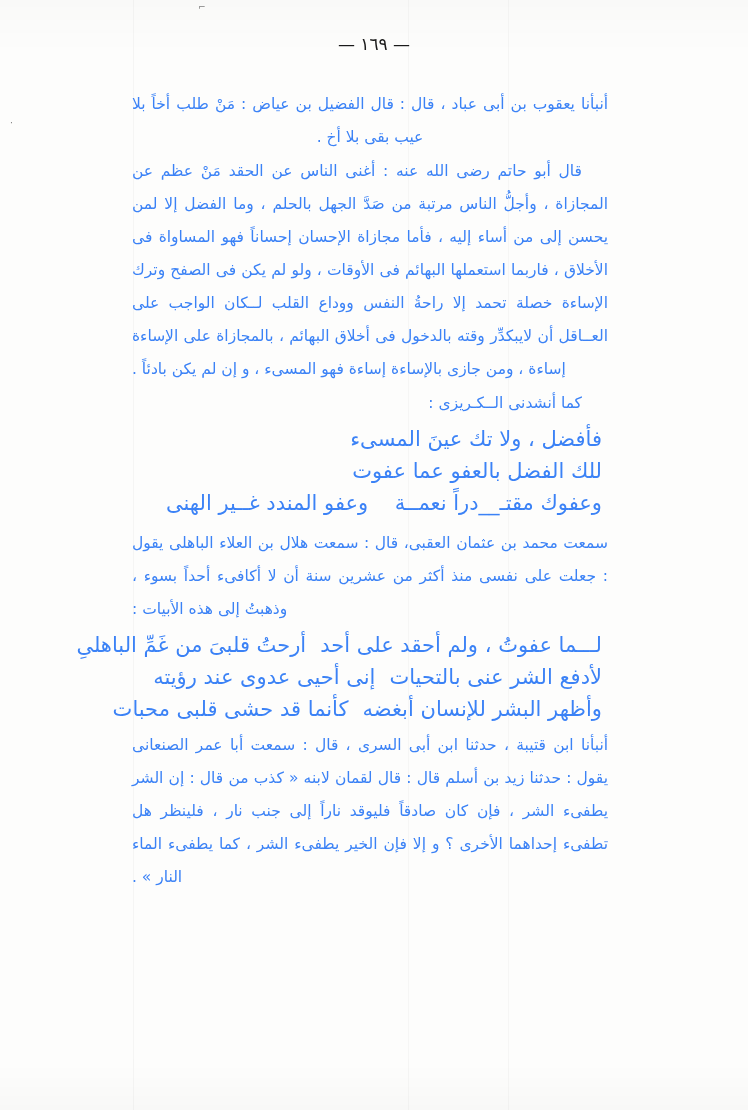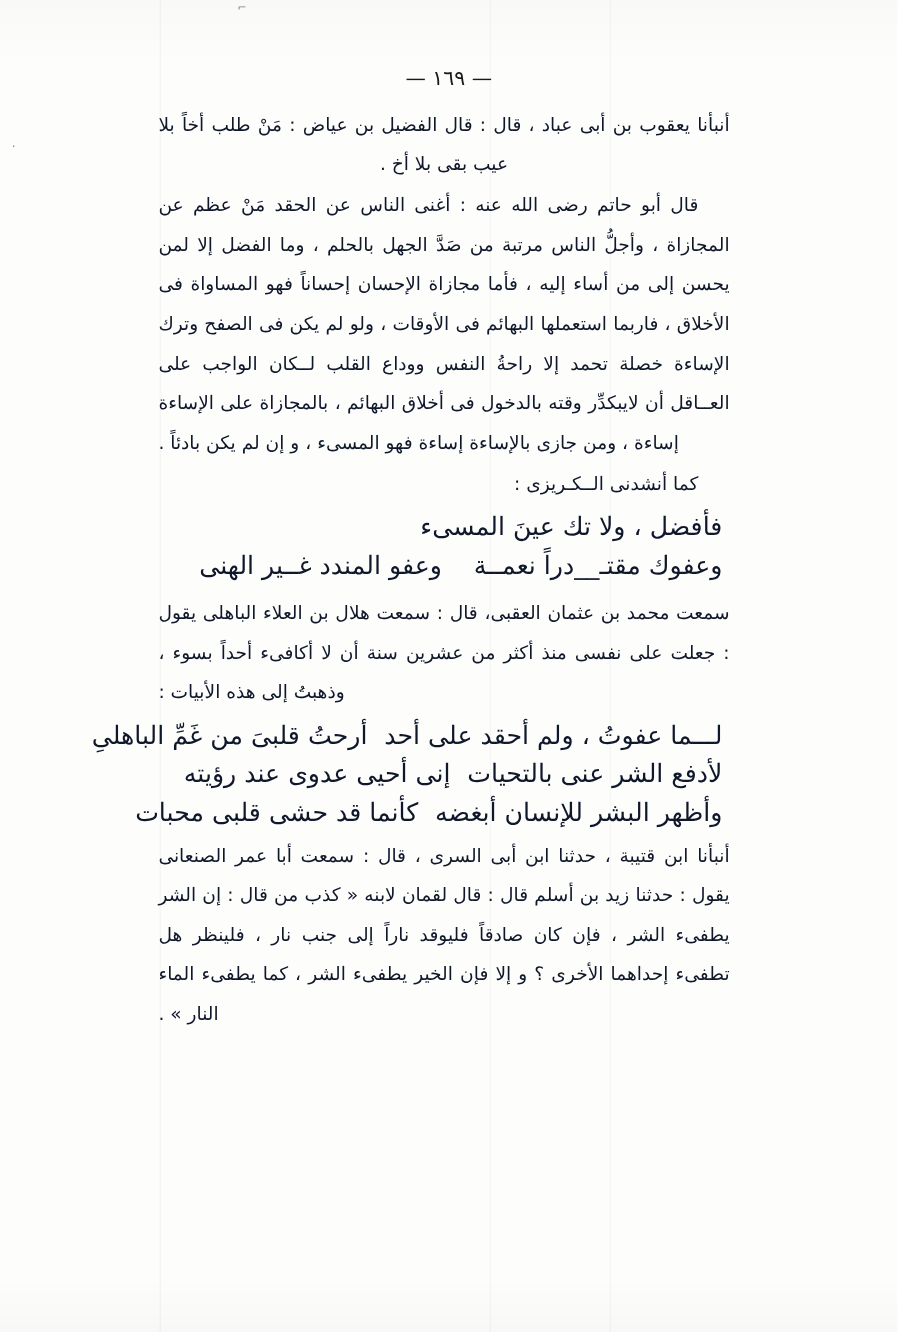--- a/index.html
+++ b/index.html
@@ -38,40 +38,40 @@
     pointer-events: none;
     color: #7d7d7d;
     font-size: 9px;
   }
   .mark-top { top: 2px; left: 198px; letter-spacing: 2px; }
   .mark-left-top { top: 118px; left: 10px; }
 
   
   .page-number {
     position: absolute;
-    top: 56px;
+    top: 34px;
     left: 0;
     right: 0;
     text-align: center;
     font-family: "DejaVu Sans", sans-serif;
     font-size: 17px;
     color: #1a1a1a;
     letter-spacing: 1px;
     direction: rtl;
   }
 
   
   .content {
     position: absolute;
     top: 88px;
     right: 140px;
     left: 132px;
     direction: rtl;
     text-align: justify;
-    color: #0f172a;
+    color: #3b82f6;
     font-size: 15.5px;
     line-height: 33px;
     font-family: "DejaVu Sans", sans-serif;
   }
 
   p.para {
     margin: 0 0 1px 0;
     text-align: justify;
     text-align-last: right;
   }
@@ -119,20 +119,21 @@
 
     <p class="para indent left-last">قال أبو حاتم رضى الله عنه : أغنى الناس عن الحقد مَنْ عظم عن المجازاة ، وأجلُّ الناس مرتبة من صَدَّ الجهل بالحلم ، وما الفضل إلا لمن يحسن إلى من أساء إليه ، فأما مجازاة الإحسان إحساناً فهو المساواة فى الأخلاق ، فاربما استعملها البهائم فى الأوقات ، ولو لم يكن فى الصفح وترك الإساءة خصلة تحمد إلا راحةُ النفس ووداع القلب لــكان الواجب على العــاقل أن لايبكدِّر وقته بالدخول فى أخلاق البهائم ، بالمجازاة على الإساءة إساءة ، ومن جازى بالإساءة إساءة فهو المسىء ، و إن لم يكن بادئاً .</p>
 
     <p class="para indent">كما أنشدنى الــكـريزى :</p>
 
     <div class="verse-block">
       <div class="verse-line">
         <span class="hemistich second">فأفضل ، ولا تك عينَ المسىء</span>
       </div>
       <div class="verse-line">
+        <span class="hemistich first">للك الفضل بالعفو عما عفوت</span>
       </div>
       <div class="verse-line">
         <span class="hemistich first">وعفوك مقتـ__دراً نعمــة</span>
         <span class="hemistich second">وعفو المندد غــير الهنى</span>
       </div>
     </div>
 
     <div class="spacer-sm"></div>
 
     <p class="para left-last">سمعت محمد بن عثمان العقبى، قال : سمعت هلال بن العلاء الباهلى يقول : جعلت على نفسى منذ أكثر من عشرين سنة أن لا أكافىء أحداً بسوء ، وذهبتُ إلى هذه الأبيات :</p>

